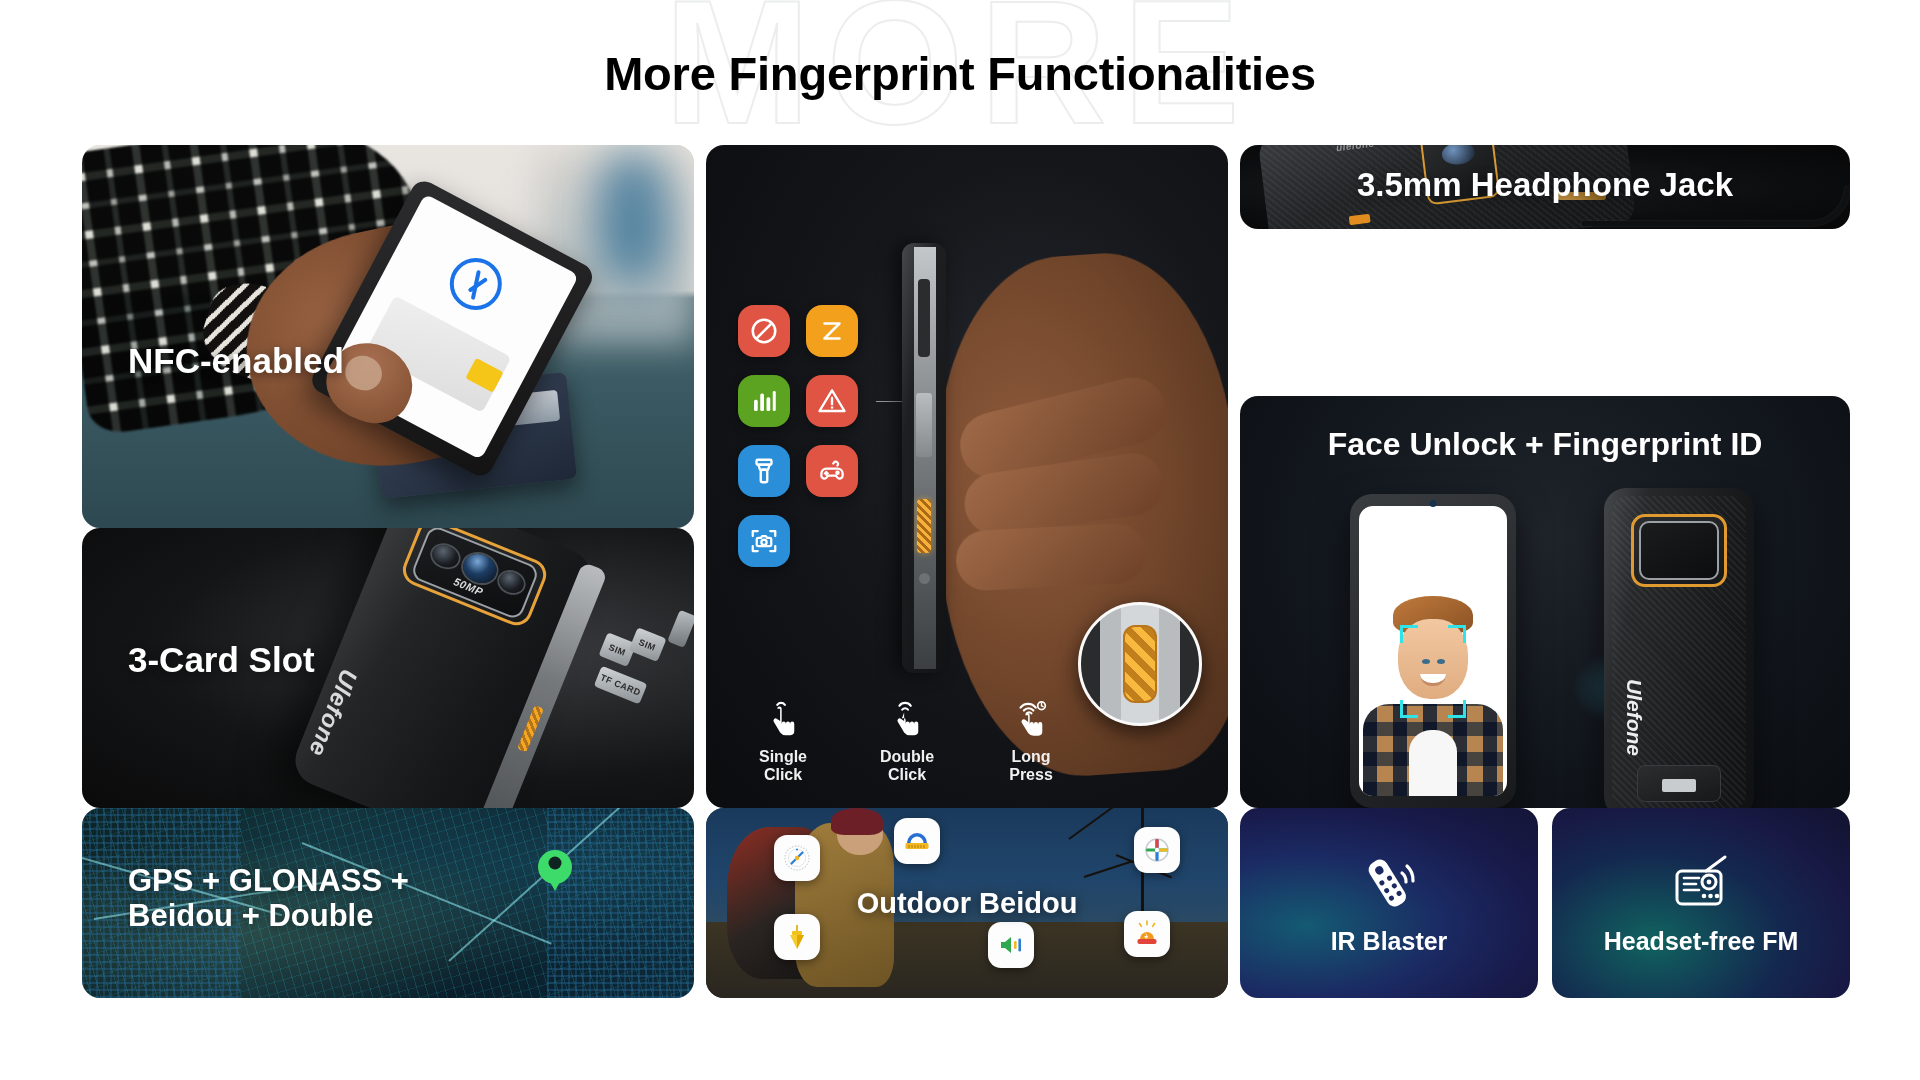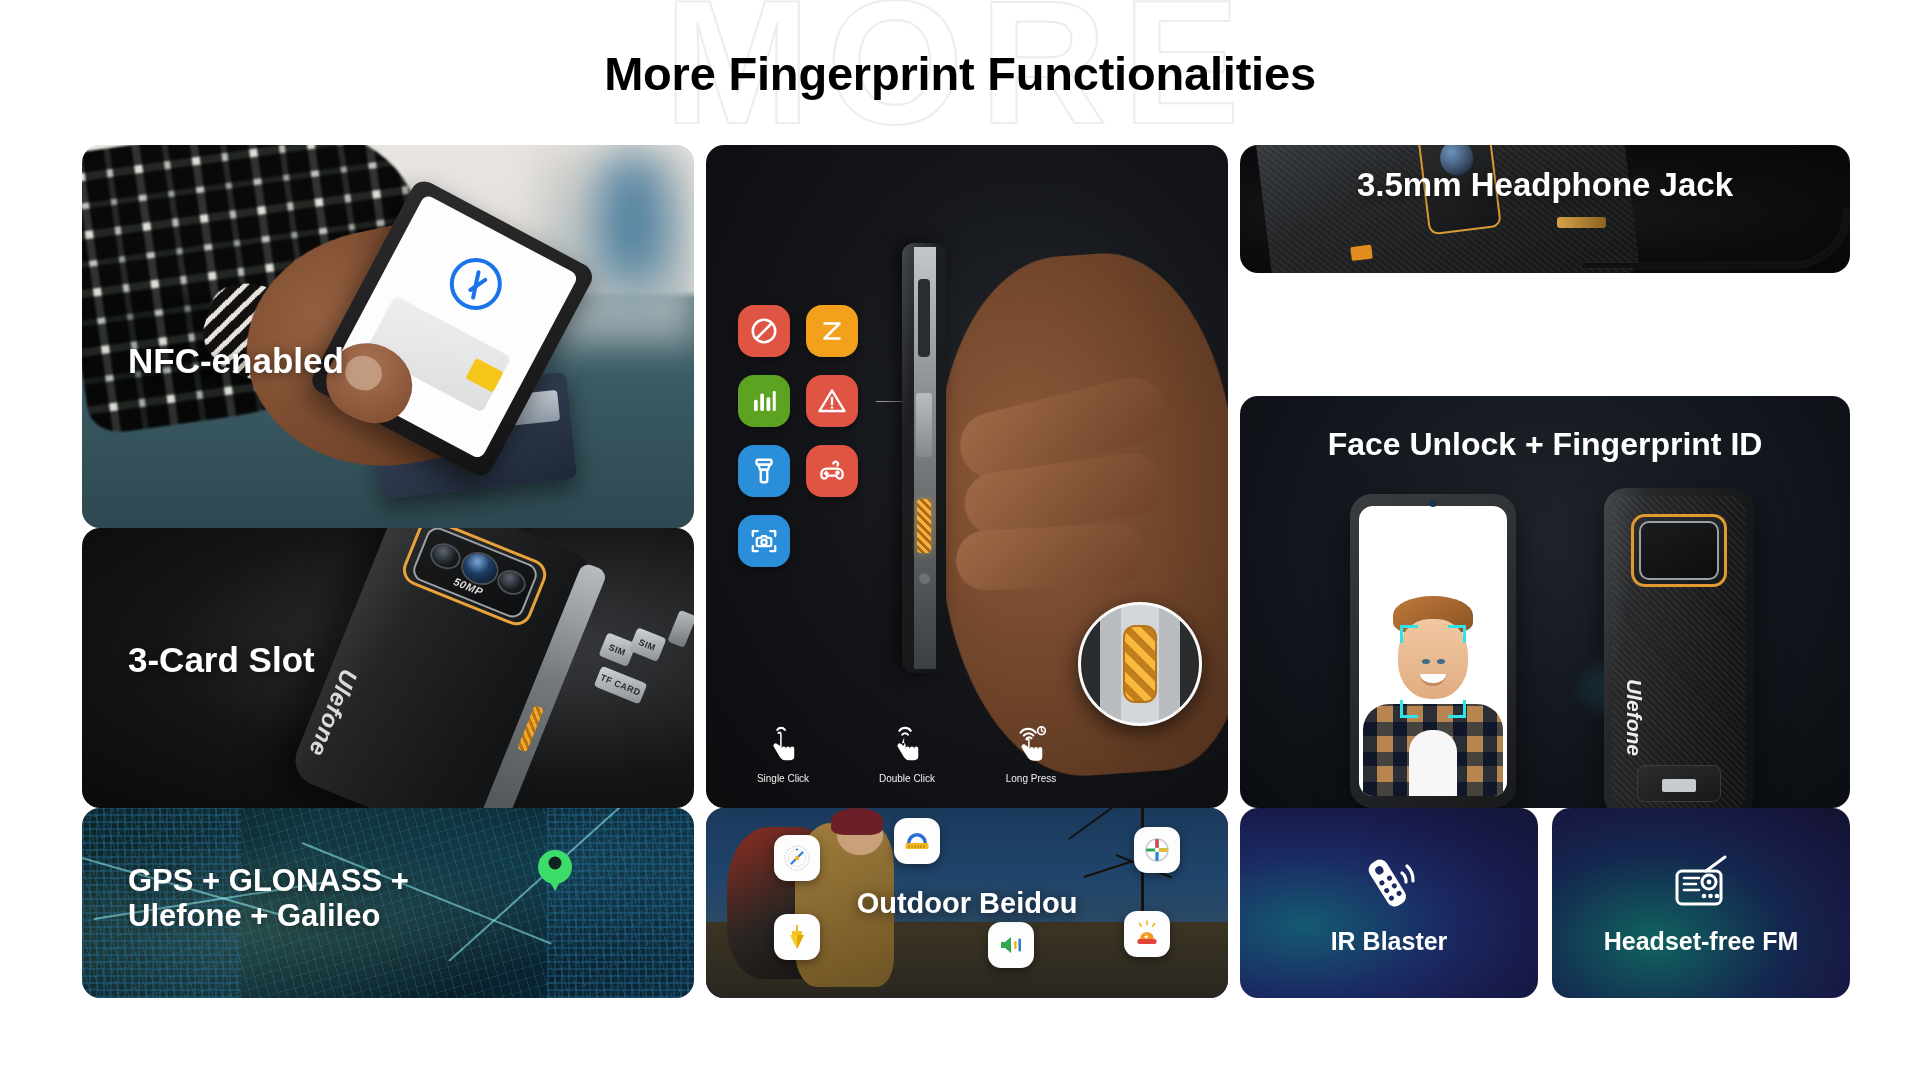--- a/index.html
+++ b/index.html
@@ -174,25 +174,25 @@
   .magnifier{ position:absolute; right:26px; bottom:82px; width:124px; height:124px;
     border-radius:50%; border:3px solid #fafafa; overflow:hidden;
     box-shadow:0 6px 20px rgba(0,0,0,.6);
     background:linear-gradient(90deg,#2a2b2c 0 16%,#b9bcbe 16% 34%,#d4d7d9 34% 66%,#b9bcbe 66% 84%,#2a2b2c 84% 100%);}
   .magnifier-key{ position:absolute; left:50%; top:50%; transform:translate(-50%,-50%);
     width:34px; height:78px; border-radius:12px; border:2px solid #b9751a;
     background:repeating-linear-gradient(45deg,#f9b93f 0 7px,#c07e1c 7px 14px);}
   .gestures{ position:absolute; left:34px; bottom:24px; display:flex; gap:38px;}
   .gesture{ width:86px; text-align:center; color:#fff;}
   .gesture svg{ width:40px; height:42px; display:block; margin:0 auto 5px;}
-  .gesture-label{ font-size:10px; color:#f0f0f0;}
+  .gesture-label{ font-size:16px; color:#f0f0f0;font-weight:bold;}
 
   
   .c-jack{ grid-column:3; grid-row:1;
-    height:128px; align-self:start;
+    height:84px; align-self:start;
     background:radial-gradient(ellipse at 40% 50%, #1c1e20 0%, #0c0d0e 60%, #070708 100%);}
   .jack-phone{ position:absolute; left:4%; top:-34%; width:60%; height:152%;
     transform:rotate(-7deg);
     background:linear-gradient(160deg,#3a3d40 0%,#212325 38%,#141517 100%);
     border-radius:18px;}
   .jack-tex{ position:absolute; inset:0; border-radius:18px;
     background:repeating-linear-gradient(45deg, rgba(255,255,255,.045) 0 2px, transparent 2px 5px);}
   .jack-cam{ position:absolute; left:44%; top:14%; width:20%; height:54%;
     background:linear-gradient(150deg,#2a2c2e,#131516);
     border:2px solid #d89a33; border-radius:10px;}
@@ -555,21 +555,21 @@
     <div class="gps-road gps-r1"></div>
     <div class="gps-road gps-r2"></div>
     <div class="gps-road gps-r3"></div>
     <div class="gps-road gps-r4"></div>
     <div class="pin">
       <div class="pin-body">
         <div class="pin-hole"></div>
       </div>
     </div>
     <div class="card-label" style="left:46px; top:56px; font-size:31px;">GPS + GLONASS +
-Ulefone + Galileo</div>
+Beidou + Double</div>
   </div>
 
   <div class="card c-outdoor">
     <div class="od-sky"></div>
     <div class="od-ground"></div>
     <div class="od-tree"></div>
     <div class="od-branch" style="right:17%; top:16%; width:70px; transform:rotate(-36deg);"></div>
     <div class="od-branch" style="right:10%; top:24%; width:60px; transform:rotate(22deg);"></div>
     <div class="od-branch" style="right:18%; top:36%; width:50px; transform:rotate(-18deg);"></div>
     <div class="hiker-pack"></div>

